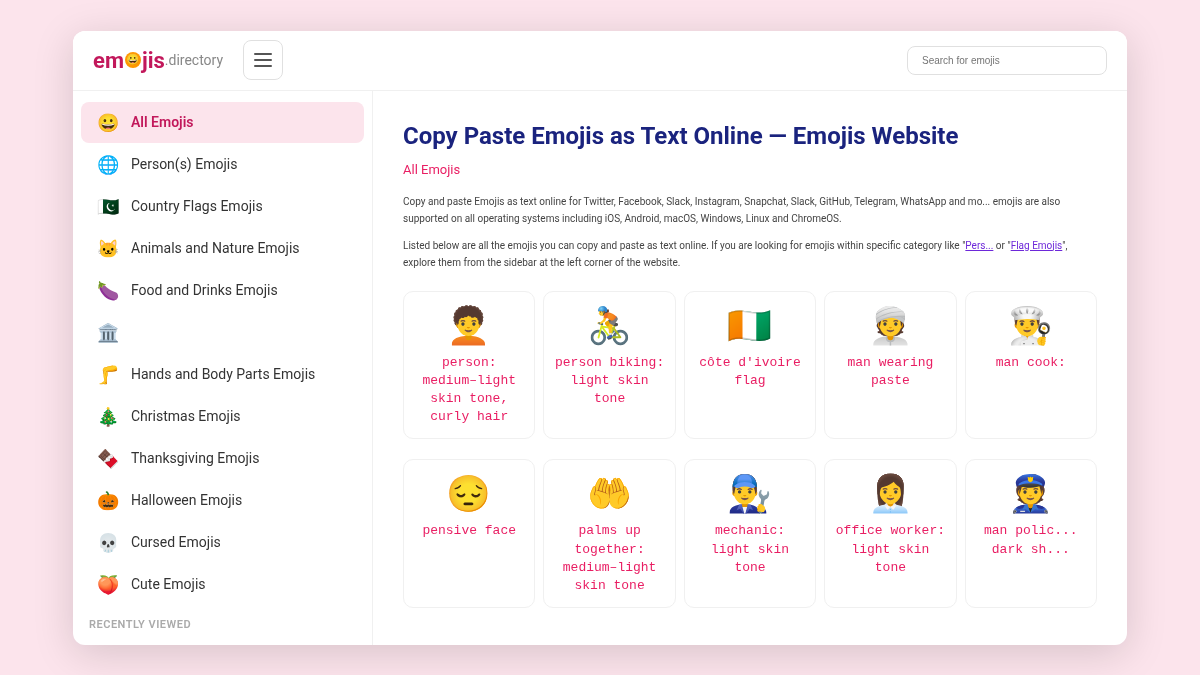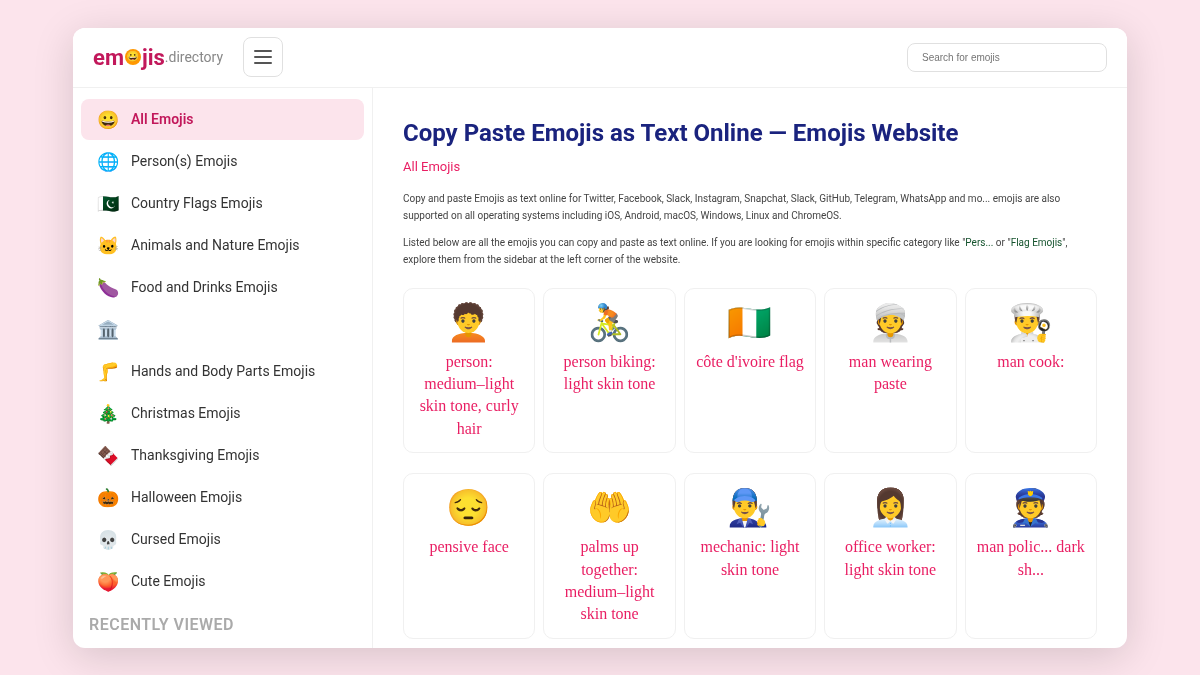--- a/index.html
+++ b/index.html
@@ -106,21 +106,21 @@
     .sidebar-item .item-emoji {
       font-size: 18px;
       width: 24px;
       text-align: center;
     }
     .sidebar-item .item-label {
       flex: 1;
     }
     .recently-viewed {
       padding: 12px 16px 4px;
-      font-size: 16px;
+      font-size: 11px;
       font-weight: 600;
       color: #aaa;
       letter-spacing: 0.5px;
       text-transform: uppercase;
     }
     .content-area {
       flex: 1;
       overflow-y: auto;
       padding: 30px 30px 8px;
     }
@@ -137,22 +137,23 @@
       margin-bottom: 16px;
       cursor: pointer;
     }
     .description {
       font-size: 10px;
       color: #444;
       line-height: 1.7;
       margin-bottom: 10px;
     }
     .description .link {
-      color: #14532d;
-      cursor: pointer;
+      color: #6d28d9;
+      cursor: pointer;
+      text-decoration: underline;
     }
     .emoji-grid {
       display: grid;
       grid-template-columns: repeat(5, 1fr);
       gap: 8px;
       margin-top: 20px;
     }
     .emoji-card {
       border: 1px solid #f0f0f0;
       border-radius: 10px;
@@ -162,24 +163,24 @@
       align-items: center;
       gap: 10px;
       cursor: pointer;
       background: white;
     }
     .emoji-card .emoji-display {
       font-size: 36px;
       line-height: 1;
     }
     .emoji-card .emoji-name {
-      font-size: 16px;
+      font-size: 13px;
       color: #e91e63;
       text-align: center;
-      font-family: Liberation Serif, serif;
+      font-family: Liberation Mono, monospace;
       line-height: 1.4;
     }
   </style>
 </head>
 <body>
 
 <div class="browser-window">
 
   <div class="header">
     <div class="logo">

